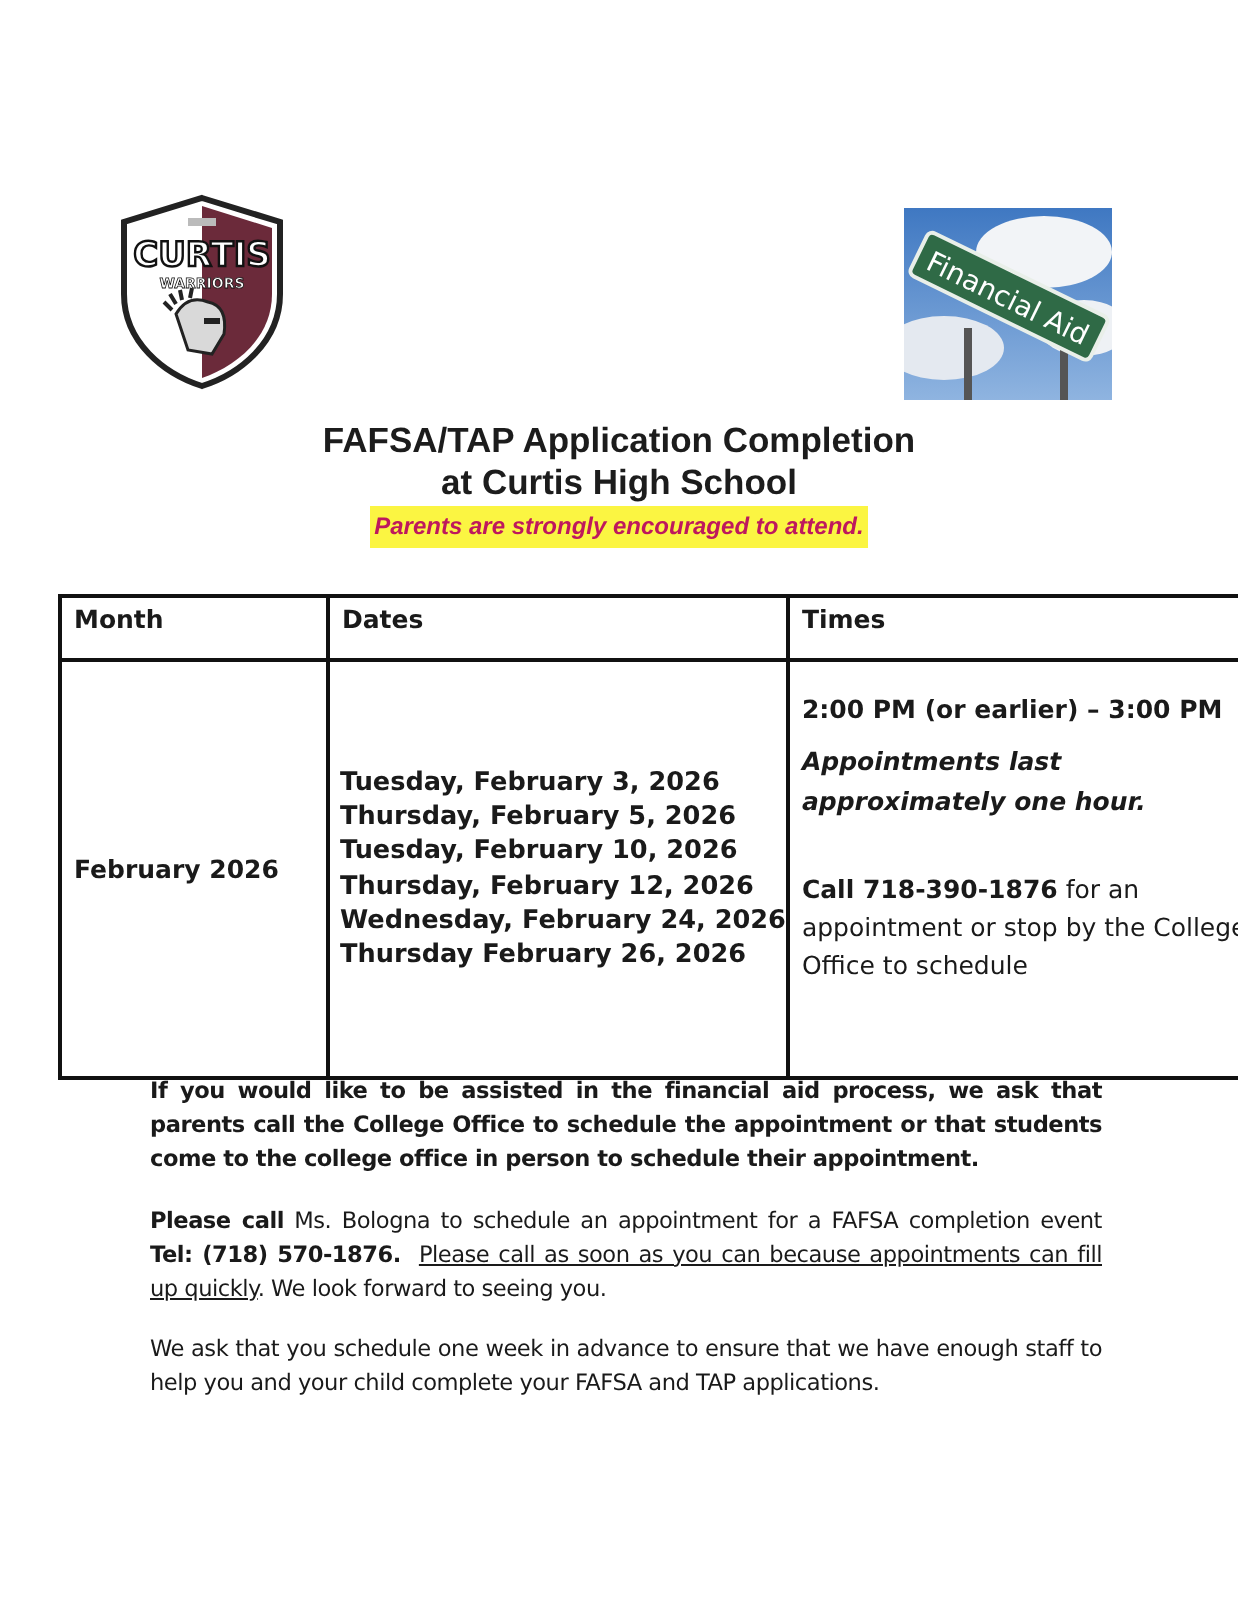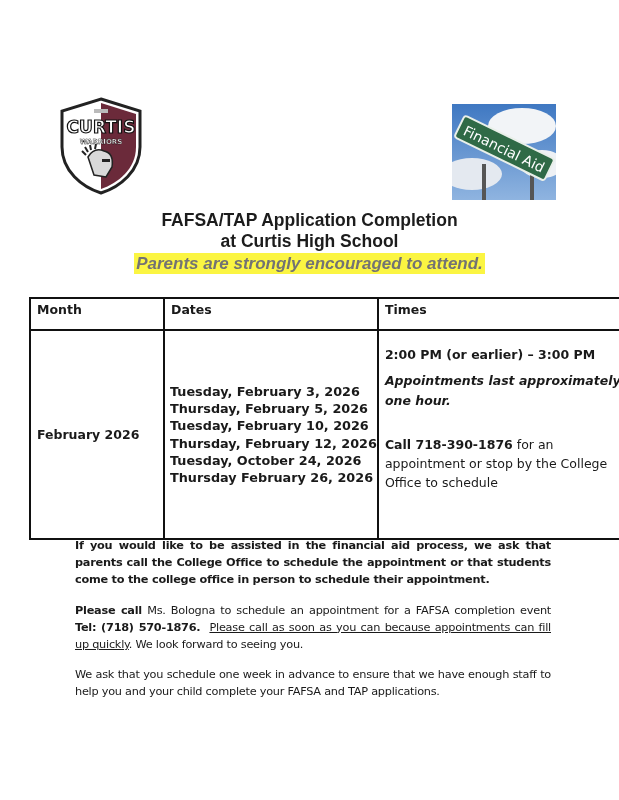--- a/index.html
+++ b/index.html
@@ -5,22 +5,22 @@
     html, body { margin: 0; padding: 0; background: #ffffff; }
     body { width: 619px; height: 800px; position: relative; overflow: hidden; color: #1a1a1a; }
 
     .logo { position: absolute; left: 58px; top: 97px; width: 86px; height: 98px; text-align: right; }
     .aid-image { position: absolute; left: 452px; top: 104px; width: 104px; height: 96px; overflow: hidden; }
 
     .title-block { position: absolute; left: 0; top: 210px; width: 619px; text-align: center;
       font-family: "Liberation Sans", sans-serif; font-weight: bold; }
     .title-line { font-size: 17.5px; line-height: 21px; color: #1c1c1c; }
     .subtitle-wrap { margin-top: 1px; }
-    .subtitle { display: inline-block; background: #fbf542; font-style: italic; font-size: 17px;
-      line-height: 21px; padding: 0 2px; color: #737373; }
+    .subtitle { display: inline-block; background: #fbf542; font-style: italic; font-size: 12px;
+      line-height: 21px; padding: 0 2px; color: #be185d; }
 
     table.schedule { position: absolute; left: 29px; top: 297px; width: 612px; border-collapse: collapse;
       font-family: "DejaVu Sans", sans-serif; }
     table.schedule th, table.schedule td { border: 2px solid #111; vertical-align: top; text-align: left; padding: 0; }
     table.schedule th { height: 27px; font-size: 12.5px; font-weight: bold; padding: 3px 5px 0 6px; }
     .col-month { width: 121px; }
     .col-dates { width: 200px; }
     .body-row td { height: 192px; }
     .month-cell { vertical-align: middle !important; padding-left: 6px !important; font-weight: bold; font-size: 12.5px; }
     .dates-cell { vertical-align: middle !important; padding-left: 5px !important; }
@@ -92,21 +92,21 @@
     </tr>
   </thead>
   <tbody>
     <tr class="body-row">
       <td class="month-cell">February 2026</td>
       <td class="dates-cell">
         <div class="date-line">Tuesday, February 3, 2026</div>
         <div class="date-line">Thursday, February 5, 2026</div>
         <div class="date-line">Tuesday, February 10, 2026</div>
         <div class="date-line">Thursday, February 12, 2026</div>
-        <div class="date-line">Tuesday, October 24, 2026</div>
+        <div class="date-line">Wednesday, February 24, 2026</div>
         <div class="date-line">Thursday February 26, 2026</div>
       </td>
       <td class="times-cell">
         <div class="time-range">2:00 PM (or earlier) – 3:00 PM</div>
         <div class="appt-len">Appointments last approximately one hour.</div>
         <div class="call-info"><b>Call 718-390-1876</b><span> for an appointment or stop by the College Office to schedule</span></div>
       </td>
     </tr>
   </tbody>
 </table>

